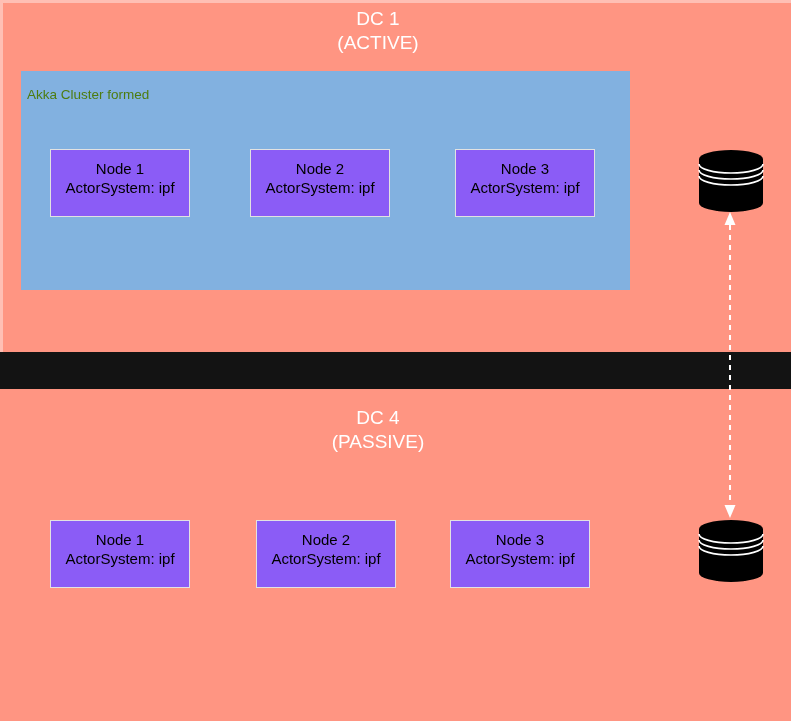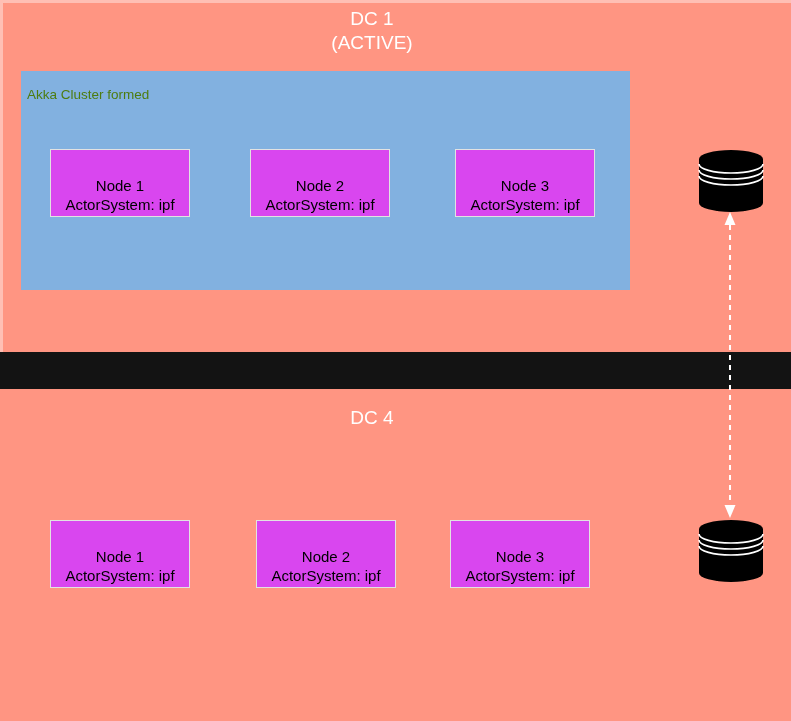--- a/index.html
+++ b/index.html
@@ -23,21 +23,21 @@
     left: 0; top: 352px; width: 791px; height: 37px;
     background: #131313;
   }
   #dc2-region {
     left: 0; top: 389px; width: 791px; height: 332px;
     background: #ff9582;
   }
 
   
   .dc-title {
-    left: 222px; width: 300px;
+    left: 228px; width: 300px;
     text-align: center;
     color: #ffffff;
     font-size: 19px;
     line-height: 24px;
   }
   #dc1-title { top: 7px; }
   #dc2-title { top: 406px; }
 
   
   #cluster-box {
@@ -46,24 +46,24 @@
   }
   #cluster-label {
     left: 27px; top: 87px;
     color: #4d7c0f;
     font-size: 13.5px;
   }
 
   
   .node-box {
     width: 140px; height: 68px;
-    background: #d946ef;
+    background: #8b5cf6;
     border: 1px solid #e2e2e2;
     text-align: center;
-    padding-top: 26px;
+    padding-top: 9px;
     font-size: 15px;
     line-height: 19px;
     color: #000000;
   }
   .node-line { display: block; }
 
   
   #dc1-node-1 { left: 50px;  top: 149px; }
   #dc1-node-2 { left: 250px; top: 149px; }
   #dc1-node-3 { left: 455px; top: 149px; }
@@ -105,20 +105,21 @@
   <span class="node-line">Node 2</span>
   <span class="node-line">ActorSystem: ipf</span>
 </div>
 <div class="abs node-box" id="dc1-node-3">
   <span class="node-line">Node 3</span>
   <span class="node-line">ActorSystem: ipf</span>
 </div>
 
 <div class="abs dc-title" id="dc2-title">
   <span class="node-line">DC 4</span>
+  <span class="node-line">(PASSIVE)</span>
 </div>
 
 <div class="abs node-box" id="dc2-node-1">
   <span class="node-line">Node 1</span>
   <span class="node-line">ActorSystem: ipf</span>
 </div>
 <div class="abs node-box" id="dc2-node-2">
   <span class="node-line">Node 2</span>
   <span class="node-line">ActorSystem: ipf</span>
 </div>

